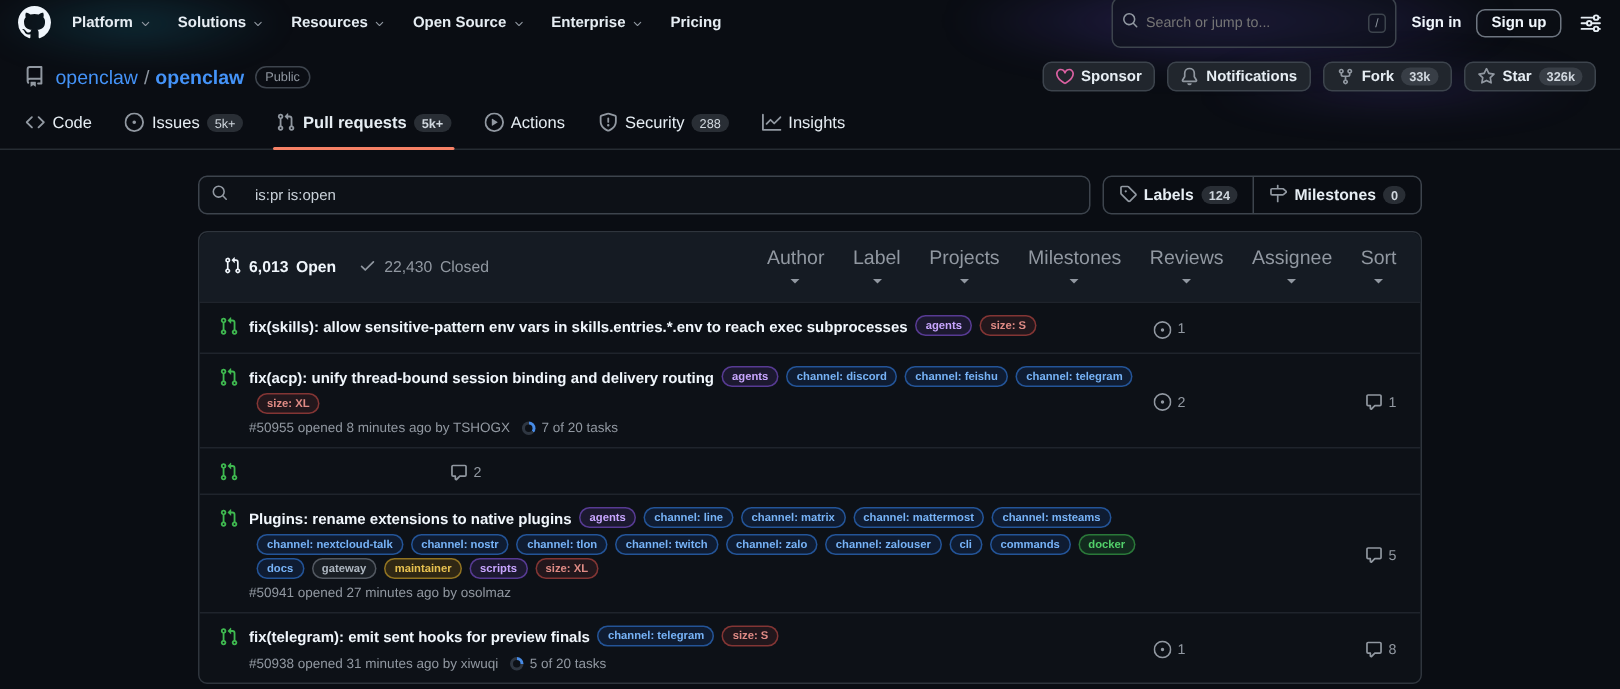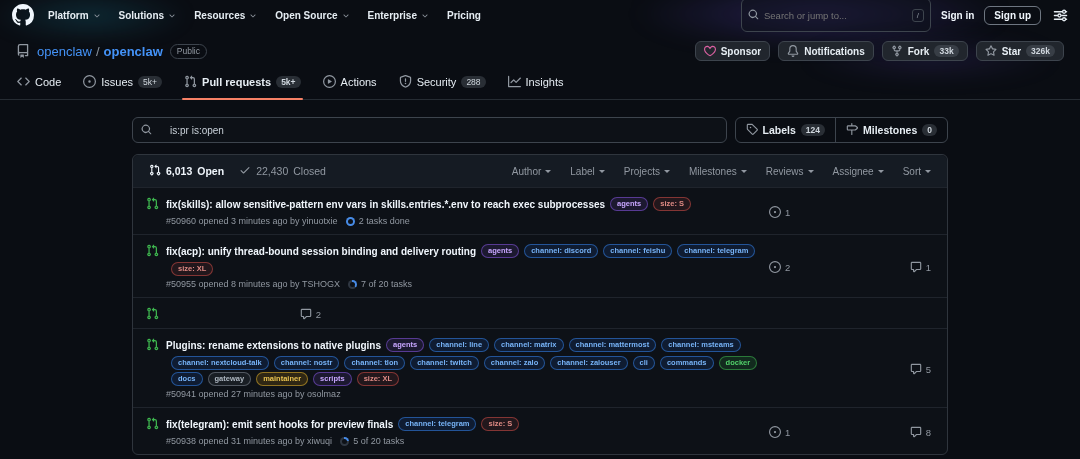--- a/index.html
+++ b/index.html
@@ -63,21 +63,21 @@
   .new-pr-btn { height:26px; background:#2ea043; border:1px solid rgba(240,246,252,0.1); border-radius:6px; color:#ffffff; font-size:10.5px; font-weight:700; padding:0 11px; cursor:pointer; font-family:inherit; }
 
   
   .pr-list { border:1px solid #2f353d; border-radius:6px; background:#0d1117; }
   .list-header { background:#151b23; border-radius:6px 6px 0 0; display:flex; align-items:center; padding:9px 16px; }
   .state-toggles { display:flex; align-items:center; gap:15px; }
   .state-btn { display:inline-flex; align-items:center; gap:5px; font-size:10.5px; background:none; border:none; cursor:pointer; font-family:inherit; }
   .state-btn.open { color:#f0f6fc; font-weight:700; }
   .state-btn.closed { color:#9198a1; }
   .list-filters { margin-left:auto; display:flex; gap:19px; }
-  .list-filter { display:inline-flex; align-items:center; gap:4px; font-size:10px; color:#9198a1; background:none; border:none; cursor:pointer; font-family:inherit; }
+  .list-filter { display:inline-flex; align-items:center; gap:4px; font-size:13px; color:#9198a1; background:none; border:none; cursor:pointer; font-family:inherit;flex-direction:column; }
   .caret { width:0; height:0; border:3px solid transparent; border-top-color:currentColor; margin-top:3px; display:inline-block; }
 
   .pr-row { display:flex; padding:7px 16px 8px 13px; border-top:1px solid #1f242c; }
   .pr-open-ic { color:#3fb950; margin-top:2px; display:inline-flex; }
   .row-main { flex:1; min-width:0; padding:0 8px 0 7px; }
   .title-line { line-height:16px; }
   .pr-title { color:#f0f6fc; font-size:10px; font-weight:700; text-decoration:none; cursor:pointer; }
   .pr-label { display:inline-block; font-size:7.5px; font-weight:600; line-height:12px; padding:0 6px; border-radius:999px; border:1px solid transparent; margin-left:5px; vertical-align:2px; cursor:pointer; white-space:nowrap; }
   .c-purple { color:#c8a6ff; border-color:rgba(137,87,229,0.55); background:rgba(137,87,229,0.12); }
   .c-blue   { color:#77b3f7; border-color:rgba(56,139,253,0.50); background:rgba(31,111,235,0.13); }
@@ -324,27 +324,20 @@
       </div>
       <div id="pr-rows">
           <div class="pr-row">
             <span class="pr-open-ic">
               <svg viewBox="0 0 16 16" width="13" height="13" fill="currentColor">
                 <path fill-rule="evenodd" d="M1.5 3.25a2.25 2.25 0 1 1 3 2.122v5.256a2.251 2.251 0 1 1-1.5 0V5.372A2.25 2.25 0 0 1 1.5 3.25Zm5.677-.177L9.573.677A.25.25 0 0 1 10 .854V2.5h1A2.5 2.5 0 0 1 13.5 5v5.628a2.251 2.251 0 1 1-1.5 0V5a1 1 0 0 0-1-1h-1v1.646a.25.25 0 0 1-.427.177L7.177 3.427a.25.25 0 0 1 0-.354ZM3.75 2.5a.75.75 0 1 0 0 1.5.75.75 0 0 0 0-1.5Zm0 9.5a.75.75 0 1 0 0 1.5.75.75 0 0 0 0-1.5Zm8.25.75a.75.75 0 1 0 1.5 0 .75.75 0 0 0-1.5 0Z"></path>
               </svg>
             </span>
             <div class="row-main">
               <div class="title-line"><a class="pr-title">fix(skills): allow sensitive-pattern env vars in skills.entries.*.env to reach exec subprocesses</a><span class="pr-label c-purple">agents</span><span class="pr-label c-red">size: S</span></div>
-              <div class="row-meta">
-                <span>#50960 opened 3 minutes ago by yinuotxie</span>
-                <span class="tasks">
-                  <span class="donut" style="background: conic-gradient(rgb(71, 139, 230) 100%, rgb(47, 55, 66) 0deg);"></span>
-                  <span>2 tasks done</span>
-                </span>
-              </div>
             </div>
             <div class="row-right">
               <div class="col-rev">
                 <svg viewBox="0 0 16 16" width="12" height="12" fill="currentColor">
                   <path fill-rule="evenodd" d="M8 9.5a1.5 1.5 0 1 0 0-3 1.5 1.5 0 0 0 0 3ZM8 0a8 8 0 1 1 0 16A8 8 0 0 1 8 0ZM1.5 8a6.5 6.5 0 1 0 13 0 6.5 6.5 0 0 0-13 0Z"></path>
                 </svg>
                 <span>1</span>
               </div>
               <div class="col-com"></div>
             </div>

